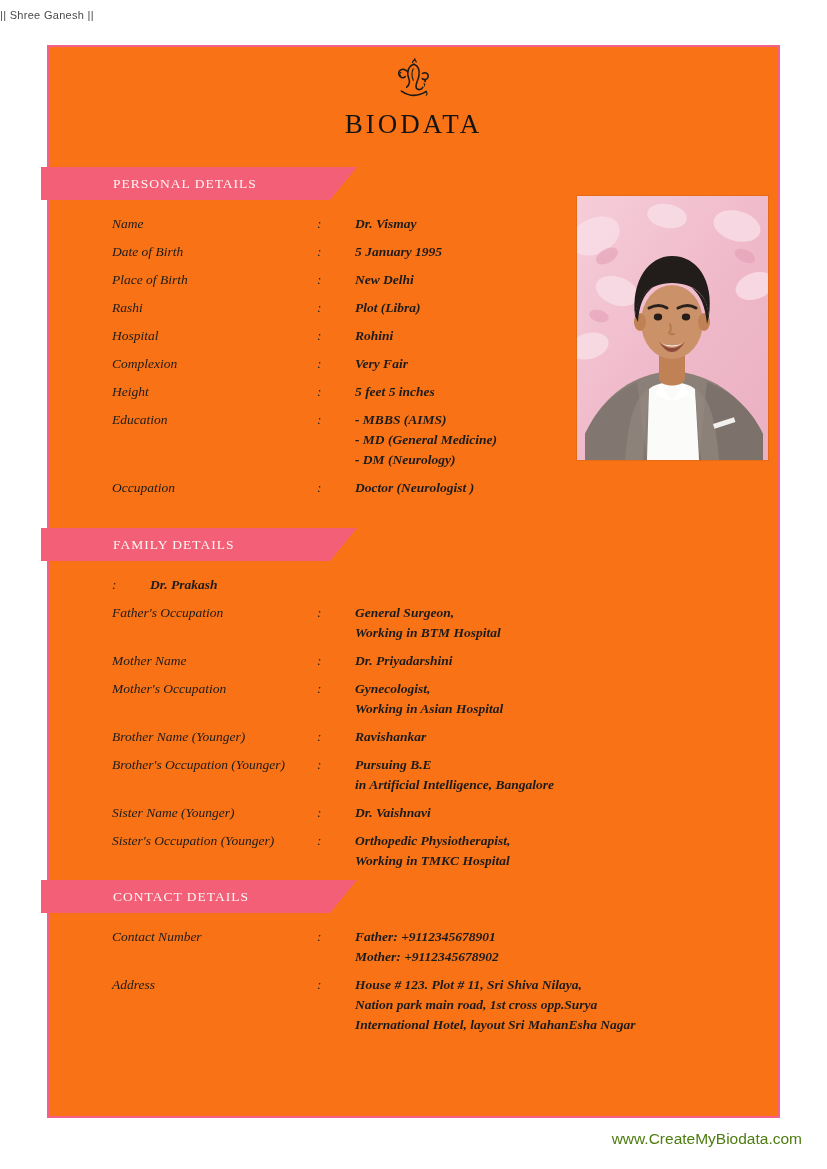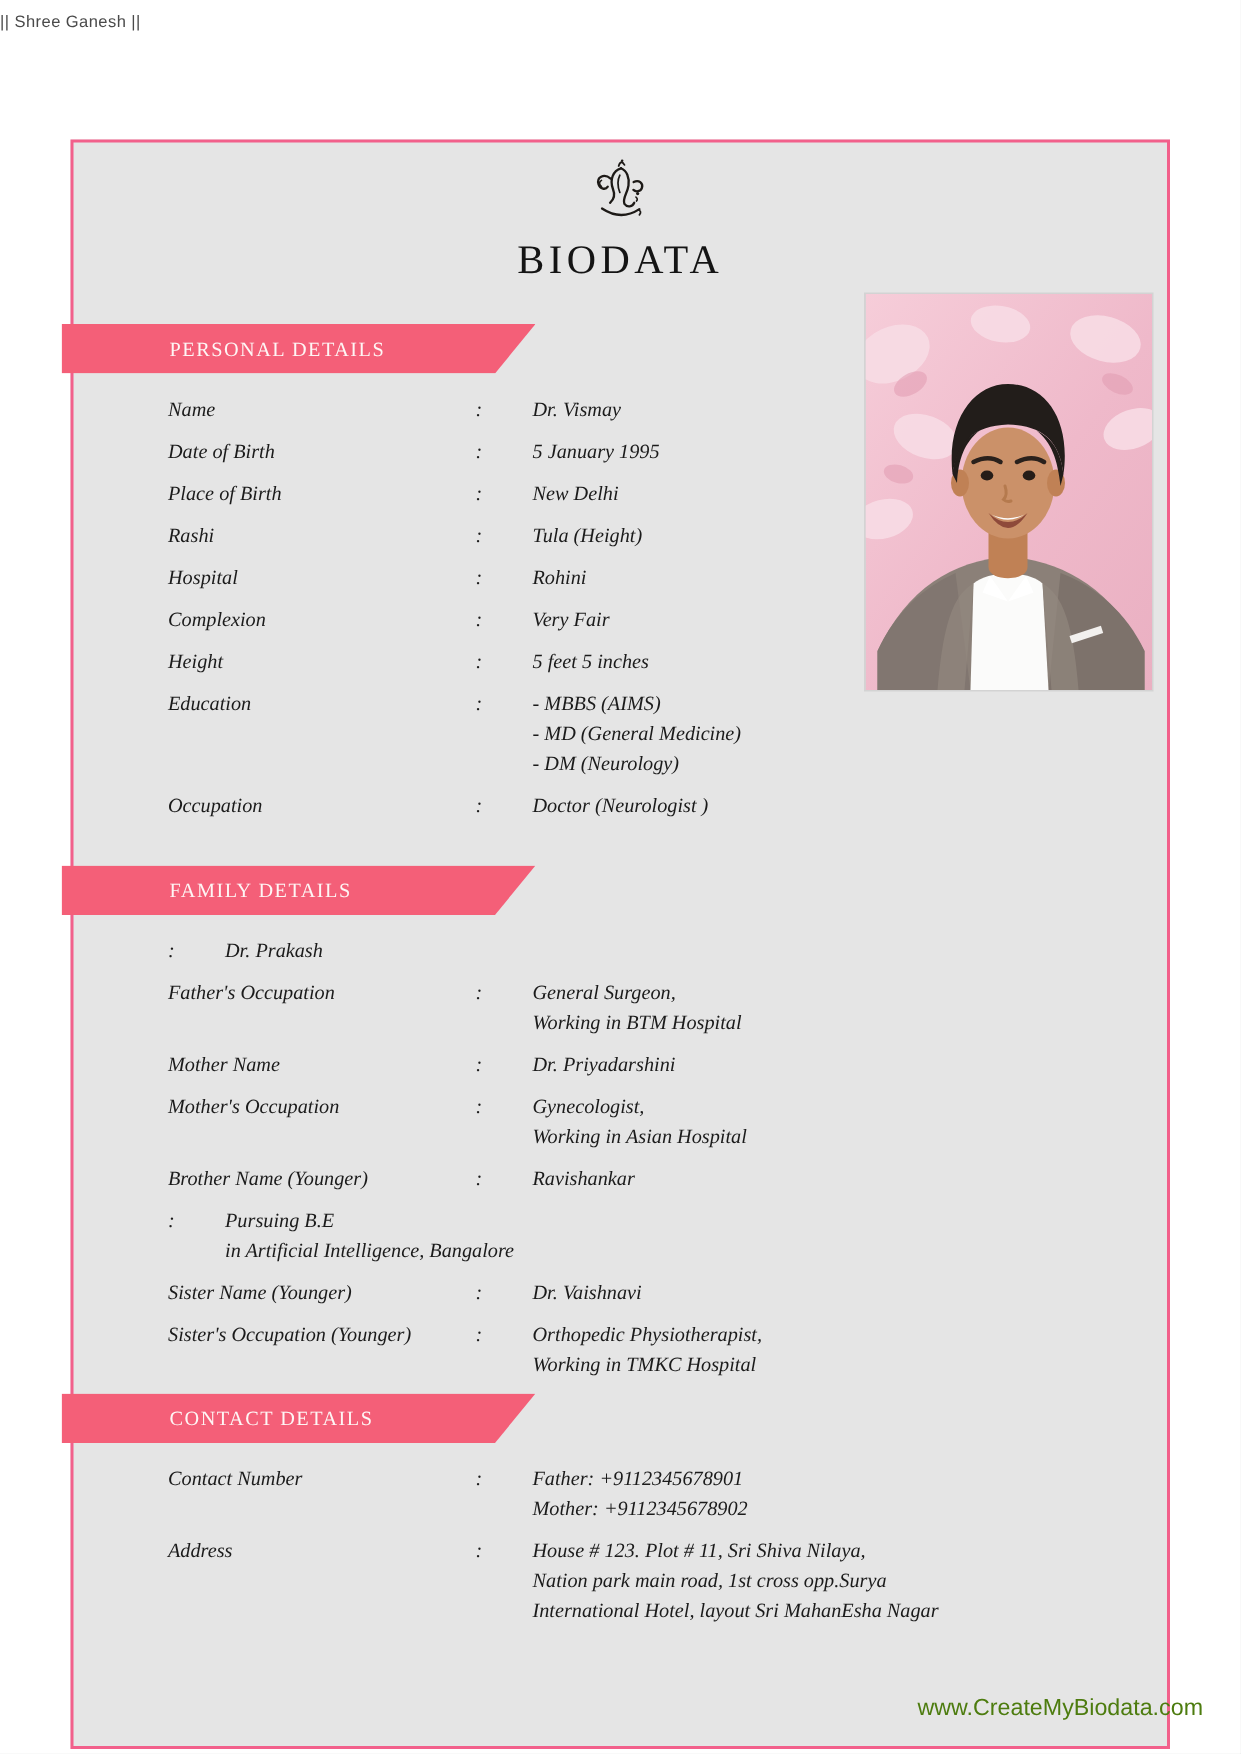--- a/index.html
+++ b/index.html
@@ -17,22 +17,21 @@
   .blessing{
     position:absolute;top:9px;left:0;width:100%;
     text-align:left;
     font-family:"Liberation Sans",sans-serif;
     font-size:11px;color:#4a4a4a;letter-spacing:.3px;
   }
   .frame{
     position:absolute;left:47px;top:45px;
     width:733px;height:1073px;
     border:2px solid var(--frame);
-    background:#e5e5e5;
-    margin-top:48px;
+    background:#f97316;
   }
   .brand{width:100%;text-align:center;margin-top:6px;}
   .brand svg{display:inline-block;}
   .brand-title{
     margin-top:2px;
     font-size:27px;letter-spacing:3px;color:#141414;
     font-weight:500;
   }
   .section{position:relative;}
   .sec-personal{margin-top:27px;}
@@ -54,20 +53,21 @@
     font-style:italic;font-size:13.5px;color:var(--ink);line-height:20px;
   }
   .row .colon{
     width:38px;flex:0 0 38px;
     font-style:italic;font-size:13.5px;color:var(--ink);line-height:20px;
   }
   .row .value{
     flex:1;
     font-style:italic;font-size:13.5px;color:var(--ink);line-height:20px;
     white-space:pre-line;
+    font-weight:bold;
   }
   .photo{
     position:absolute;left:577px;top:196px;
     width:191px;height:264px;
     box-shadow:0 0 0 1px rgba(0,0,0,.08);
     overflow:hidden;
   }
   .footer{
     position:absolute;top:1130px;right:25px;
     font-family:"Liberation Sans",sans-serif;
@@ -115,21 +115,21 @@
             <div class="value">5 January 1995</div>
           </div>
           <div class="row">
             <div class="label">Place of Birth</div>
             <div class="colon">:</div>
             <div class="value">New Delhi</div>
           </div>
           <div class="row">
             <div class="label">Rashi</div>
             <div class="colon">:</div>
-            <div class="value">Tula (Height)</div>
+            <div class="value">Plot (Libra)</div>
           </div>
           <div class="row">
             <div class="label">Hospital</div>
             <div class="colon">:</div>
             <div class="value">Rohini</div>
           </div>
           <div class="row">
             <div class="label">Complexion</div>
             <div class="colon">:</div>
             <div class="value">Very Fair</div>
@@ -176,20 +176,21 @@
             <div class="colon">:</div>
             <div class="value">Gynecologist,
 Working in Asian Hospital</div>
           </div>
           <div class="row">
             <div class="label">Brother Name (Younger)</div>
             <div class="colon">:</div>
             <div class="value">Ravishankar</div>
           </div>
           <div class="row">
+            <div class="label">Brother's Occupation (Younger)</div>
             <div class="colon">:</div>
             <div class="value">Pursuing B.E
 in Artificial Intelligence, Bangalore</div>
           </div>
           <div class="row">
             <div class="label">Sister Name (Younger)</div>
             <div class="colon">:</div>
             <div class="value">Dr. Vaishnavi</div>
           </div>
           <div class="row">

